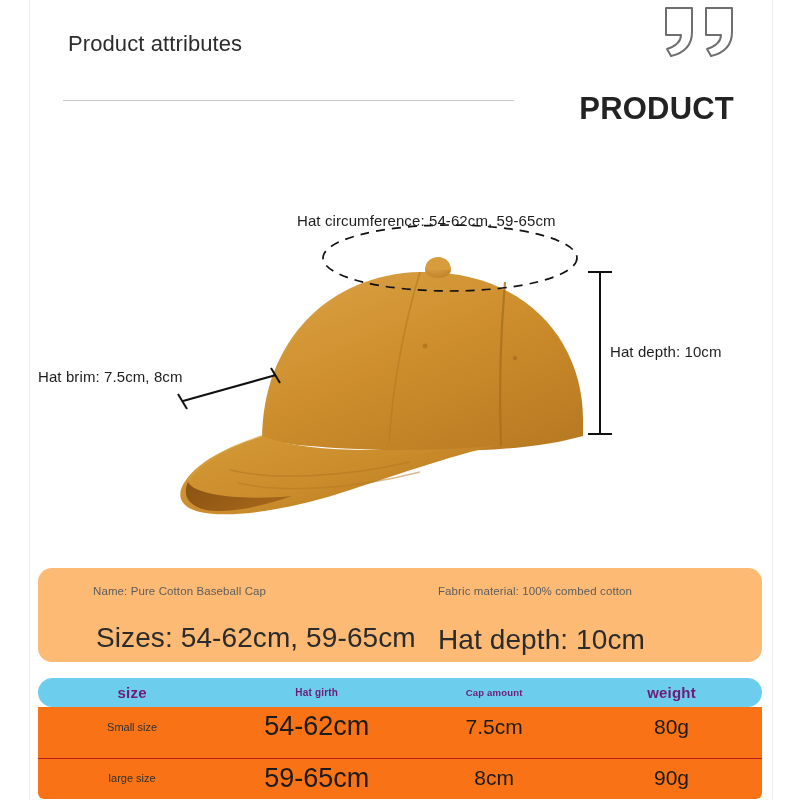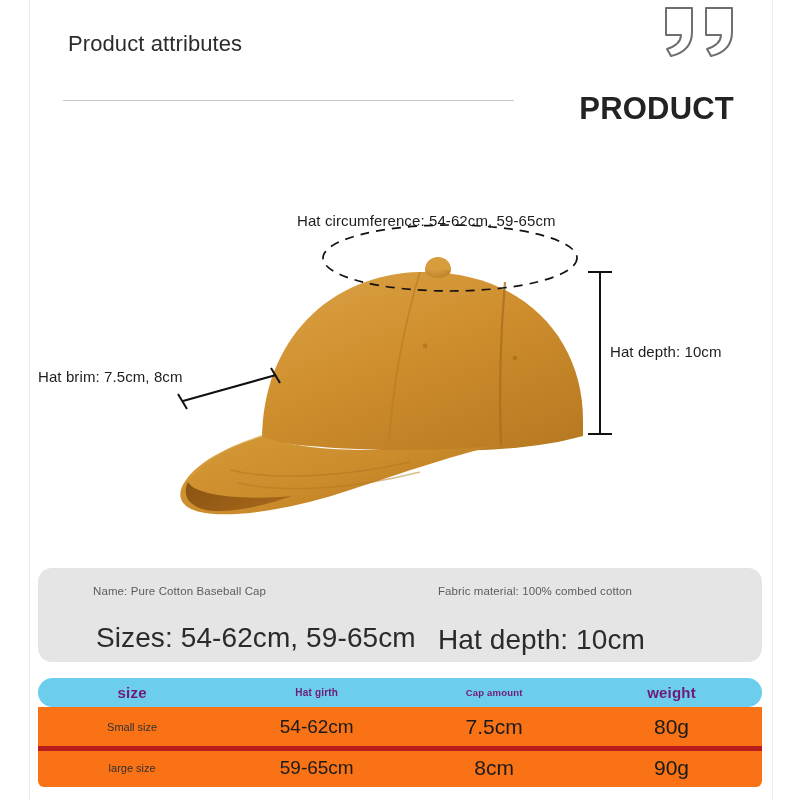--- a/index.html
+++ b/index.html
@@ -99,21 +99,21 @@
   .label-brim         { left: 38px;  top: 218px; }
   .label-depth        { left: 610px; top: 193px; }
 
   
   .info-panel {
     position: absolute;
     left: 38px;
     top: 568px;
     width: 724px;
     height: 94px;
-    background: #e5e5e5;
+    background: #fdba74;
     border-radius: 14px;
   }
 
   .info-cell { position: absolute; white-space: nowrap; }
 
   .info-cell.small {
     font-size: 11.5px;
     color: #5d5d5d;
     font-weight: 400;
     letter-spacing: 0.1px;
@@ -162,28 +162,28 @@
     border-bottom-left-radius: 6px;
     border-bottom-right-radius: 6px;
     padding-bottom: 2px;
   }
 
   .trow {
     display: flex;
     align-items: center;
     height: 39px;
   }
-  .trow + .trow { border-top: 5px solid #b91c1c; }
+  .trow + .trow { border-top: 1px solid #b91c1c; margin-top: 12px; }
 
   .td {
     text-align: center;
     color: #1b1b1b;
   }
   .td.c0 { width: 26%; font-size: 11px; font-weight: 400; color: #303030; }
-  .td.c1 { width: 25%; font-size: 19px; font-weight: 400; }
+  .td.c1 { width: 25%; font-size: 27px; font-weight: 400; }
   .td.c2 { width: 24%; font-size: 21px; font-weight: 400; }
   .td.c3 { width: 25%; font-size: 21px; font-weight: 400; }
 </style>
 </head>
 <body>
 
 <div class="page-guide left"></div>
 <div class="page-guide right"></div>
 
 <div class="header">

